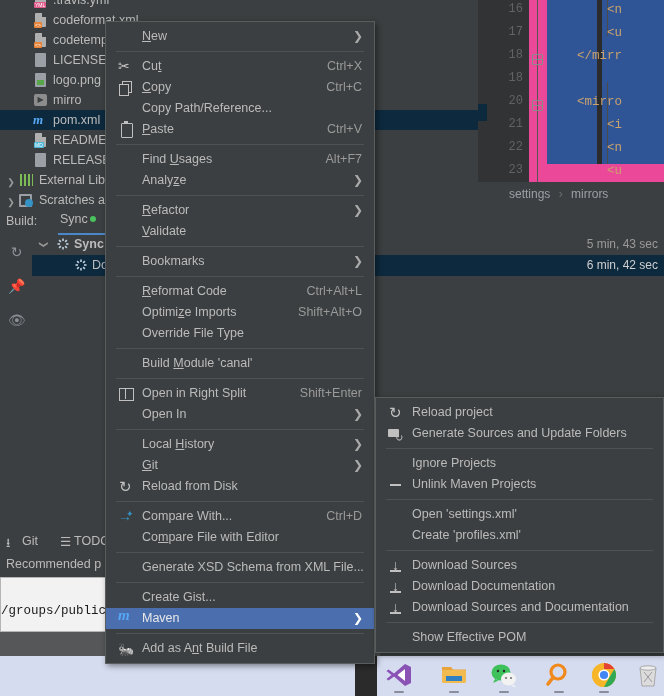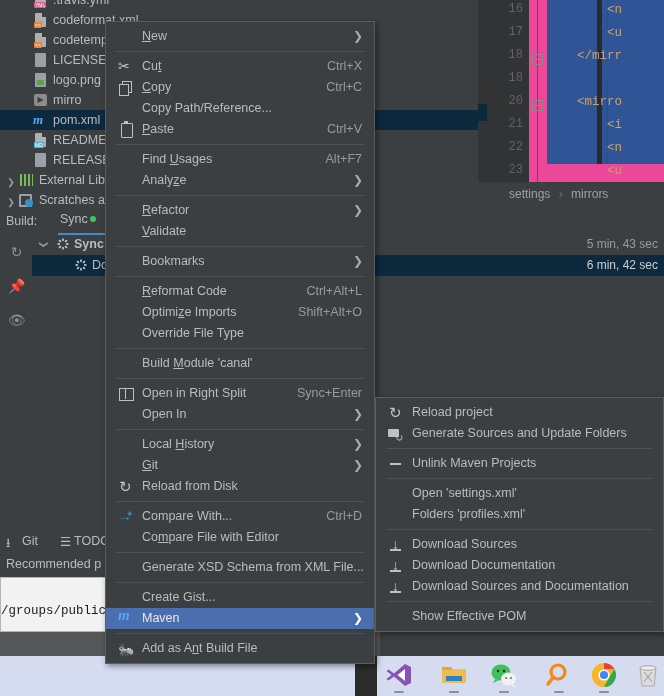--- a/index.html
+++ b/index.html
@@ -442,21 +442,21 @@
         <div class="msep"></div>
         <div class="mi">
           <span class="mlabel">Build <span class="u">M</span>odule 'canal'</span>
         </div>
         <div class="msep"></div>
         <div class="mi">
           <span class="micon">
             <span class="g ic-split"></span>
           </span>
           <span class="mlabel">Open in Right Split</span>
-          <span class="mshort">Sync+Enter</span>
+          <span class="mshort">Shift+Enter</span>
         </div>
         <div class="mi">
           <span class="mlabel">Open In</span>
           <span class="marrow">❯</span>
         </div>
         <div class="msep"></div>
         <div class="mi">
           <span class="mlabel">Local <span class="u">H</span>istory</span>
           <span class="marrow">❯</span>
         </div>
@@ -516,31 +516,34 @@
           <span class="mlabel">Reload project</span>
         </div>
         <div class="mi">
           <span class="micon">
             <span class="g ic-folders"></span>
           </span>
           <span class="mlabel">Generate Sources and Update Folders</span>
         </div>
         <div class="msep"></div>
         <div class="mi">
+          <span class="mlabel">Ignore Projects</span>
+        </div>
+        <div class="mi">
           <span class="micon">
             <span class="g ic-minus"></span>
           </span>
           <span class="mlabel">Unlink Maven Projects</span>
         </div>
         <div class="msep"></div>
         <div class="mi">
           <span class="mlabel">Open 'settings.xml'</span>
         </div>
         <div class="mi">
-          <span class="mlabel">Folders 'profiles.xml'</span>
+          <span class="mlabel">Create 'profiles.xml'</span>
         </div>
         <div class="msep"></div>
         <div class="mi">
           <span class="micon">
             <span class="g ic-dl"></span>
           </span>
           <span class="mlabel">Download Sources</span>
         </div>
         <div class="mi">
           <span class="micon">

